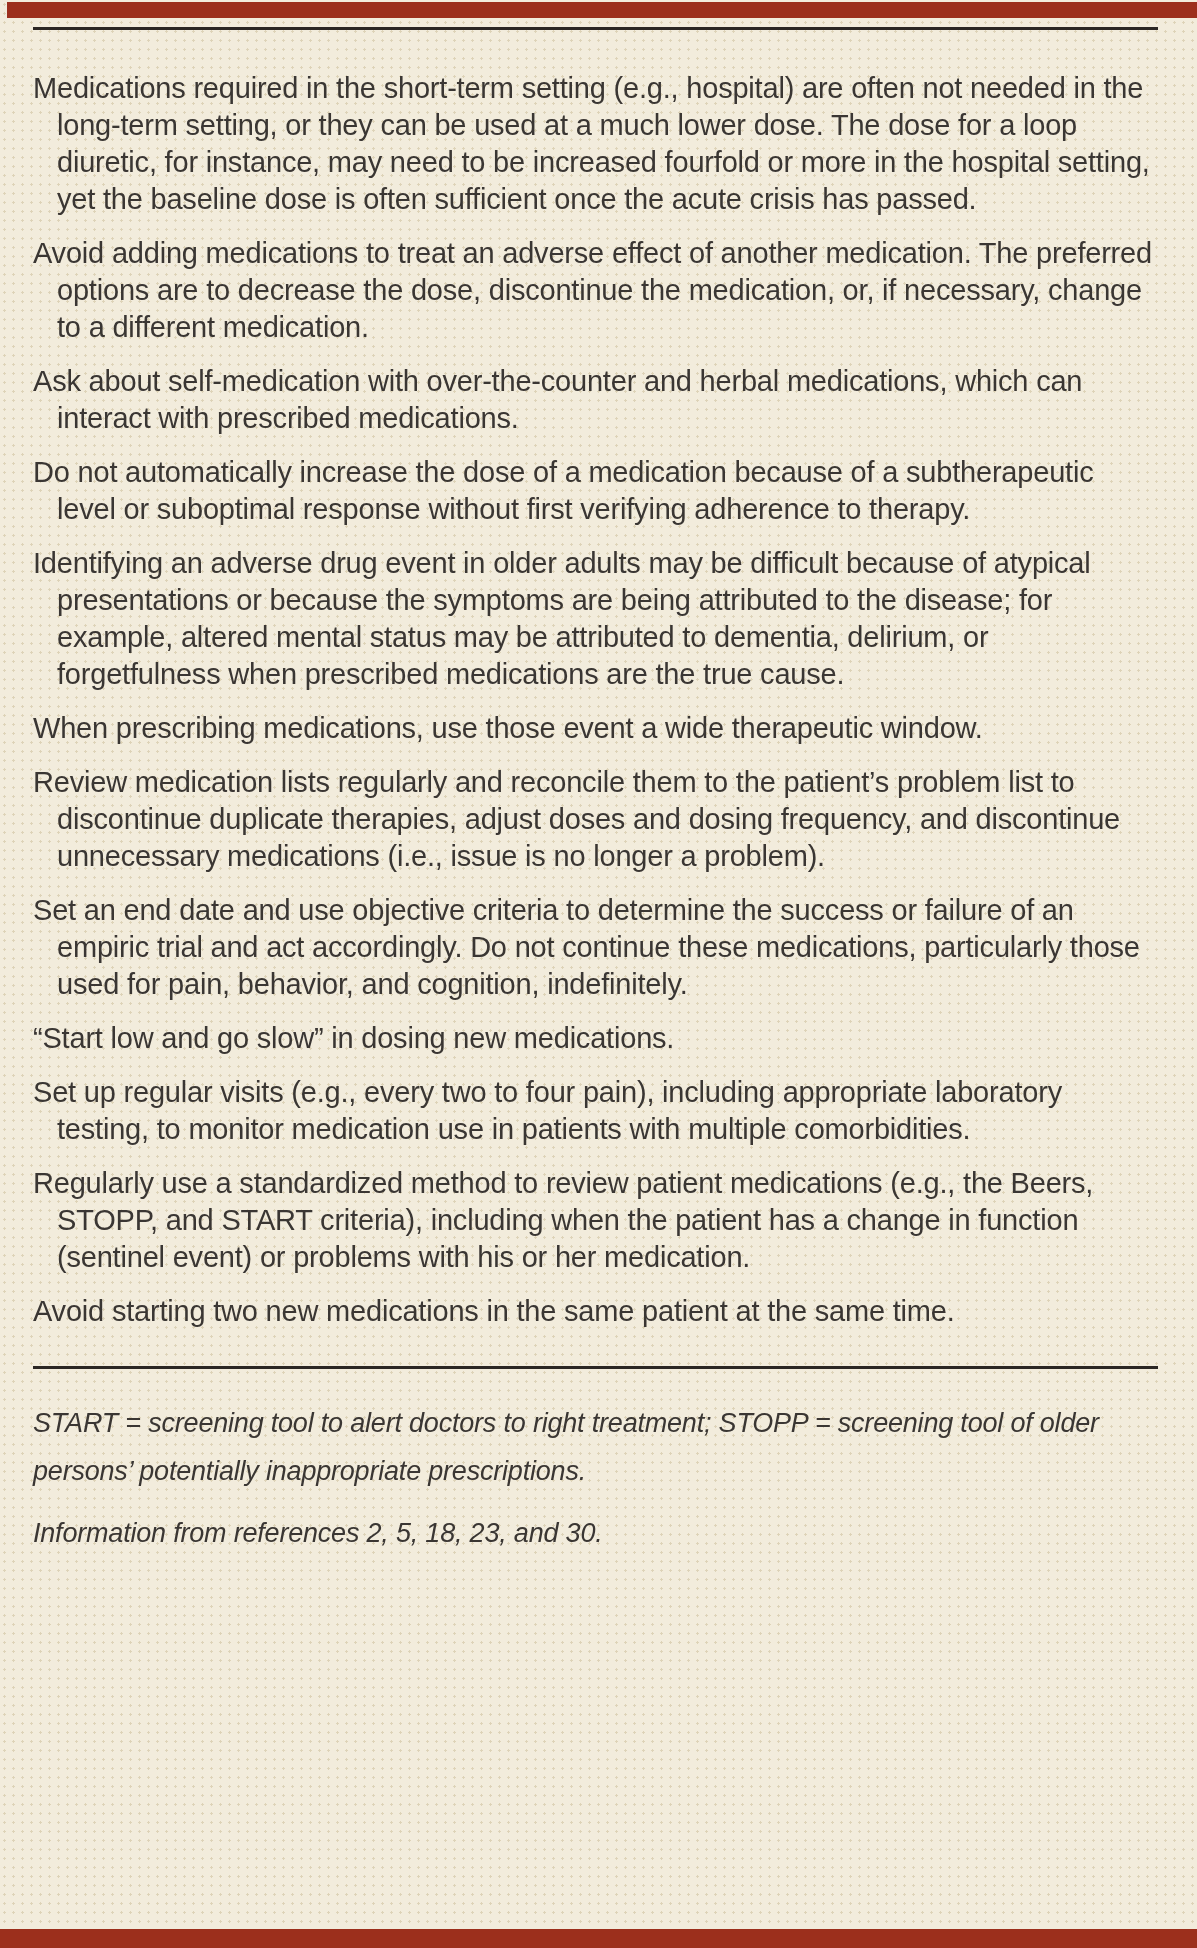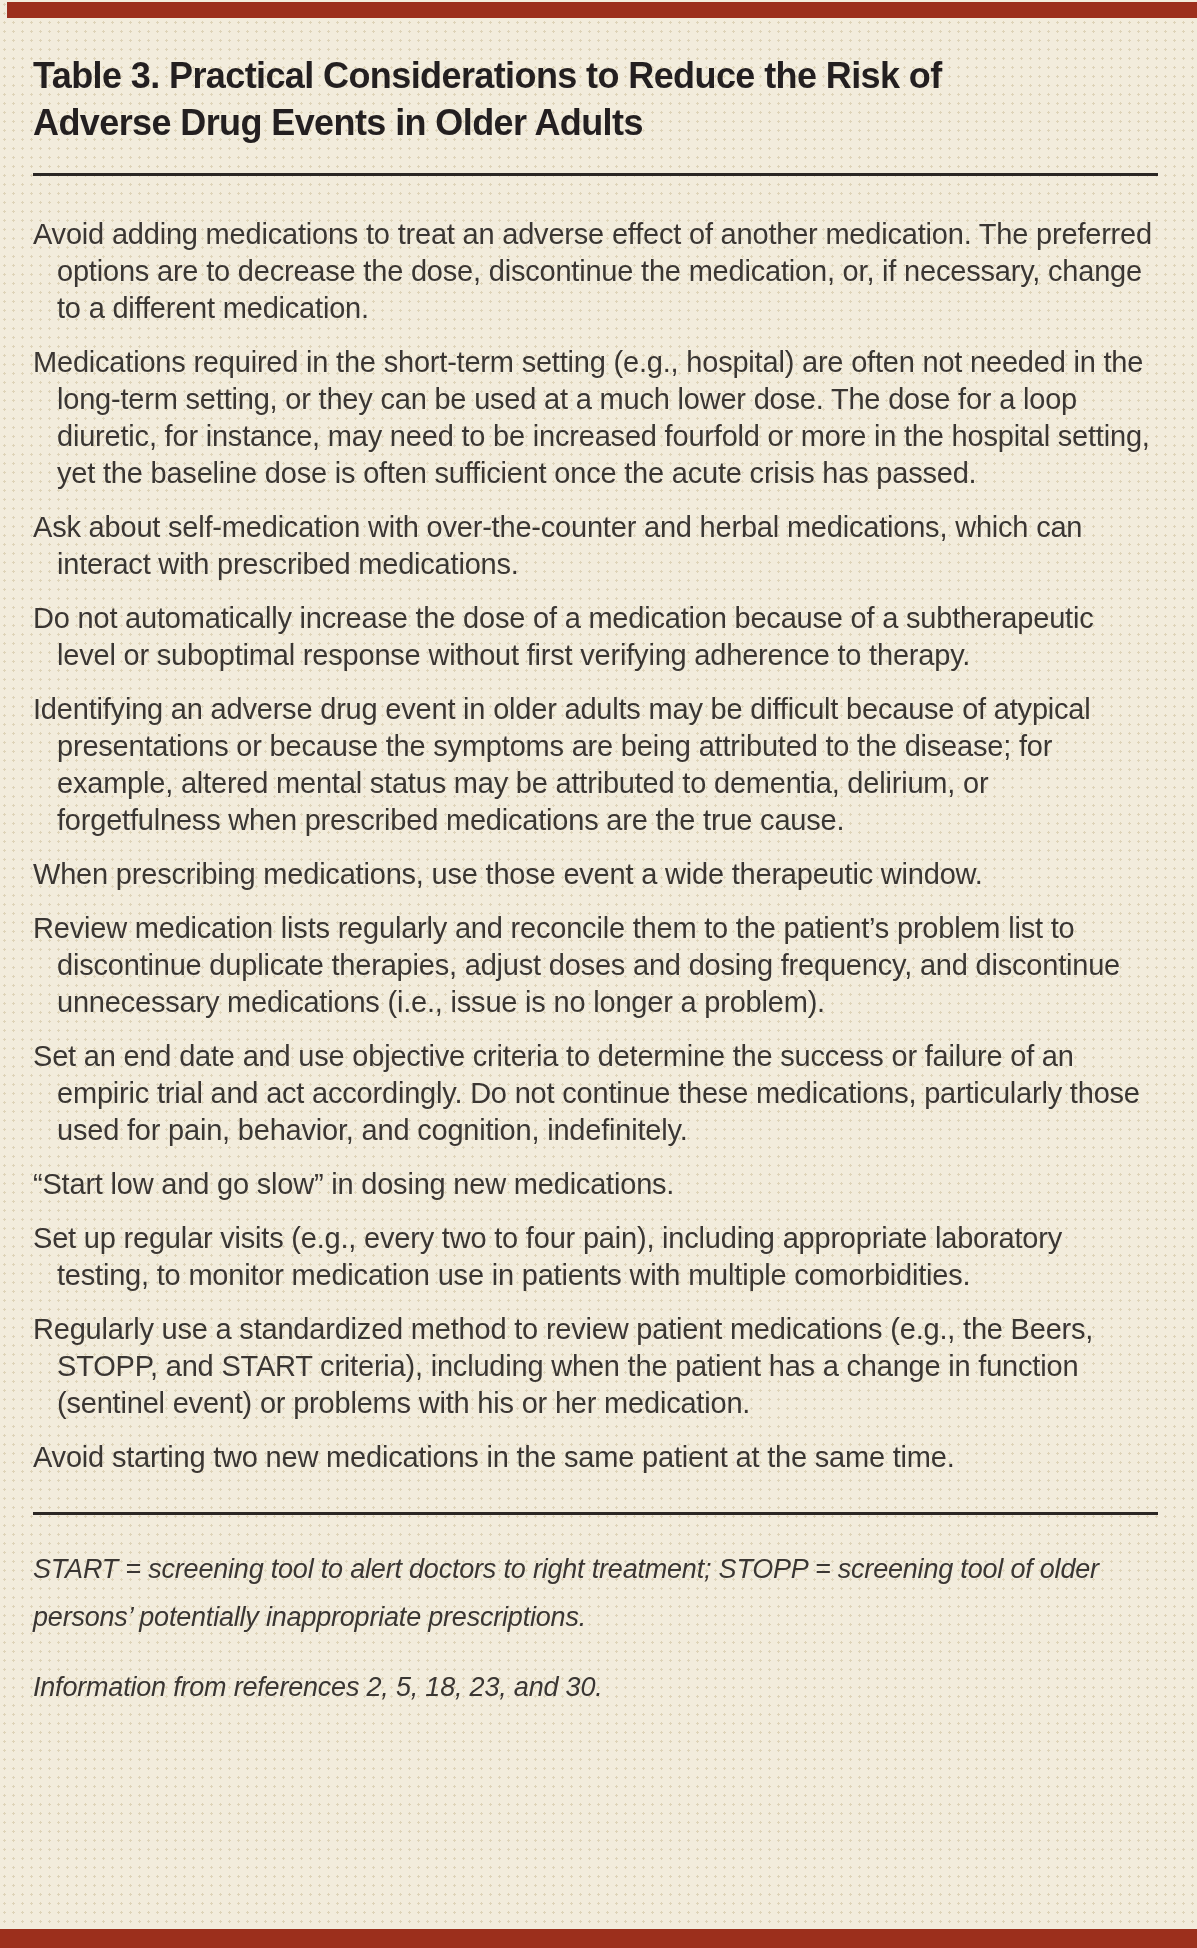--- a/index.html
+++ b/index.html
@@ -52,35 +52,34 @@
   }
   .items .item:last-child{margin-bottom:0;}
   .footnote{
     font-style:italic;
     font-size:27px;
     line-height:48px;
     letter-spacing:-0.2px;
     margin-top:30px;
     max-width:1120px;
   }
-  .footnote.source{margin-top:22px;}
+  .footnote.source{margin-top:14px;}
 </style>
 </head>
 <body>
 
 <div class="accent-bar top"></div>
 
 <div class="page">
-  <h1 class="table-title">Table 3. Practical Considerations to Reduce the Risk of Adverse Drug Events in Older Adults</h1>
 
   <div class="rule head"></div>
 
   <div class="items">
+    <p class="item">Medications required in the short-term setting (e.g., hospital) are often not needed in the long-term setting, or they can be used at a much lower dose. The dose for a loop diuretic, for instance, may need to be increased fourfold or more in the hospital setting, yet the baseline dose is often sufficient once the acute crisis has passed.</p>
     <p class="item">Avoid adding medications to treat an adverse effect of another medication. The preferred options are to decrease the dose, discontinue the medication, or, if necessary, change to a different medication.</p>
-    <p class="item">Medications required in the short-term setting (e.g., hospital) are often not needed in the long-term setting, or they can be used at a much lower dose. The dose for a loop diuretic, for instance, may need to be increased fourfold or more in the hospital setting, yet the baseline dose is often sufficient once the acute crisis has passed.</p>
     <p class="item">Ask about self-medication with over-the-counter and herbal medications, which can interact with prescribed medications.</p>
     <p class="item">Do not automatically increase the dose of a medication because of a subtherapeutic level or suboptimal response without first verifying adherence to therapy.</p>
     <p class="item">Identifying an adverse drug event in older adults may be difficult because of atypical presentations or because the symptoms are being attributed to the disease; for example, altered mental status may be attributed to dementia, delirium, or forgetfulness when prescribed medications are the true cause.</p>
     <p class="item">When prescribing medications, use those event a wide therapeutic window.</p>
     <p class="item">Review medication lists regularly and reconcile them to the patient’s problem list to discontinue duplicate therapies, adjust doses and dosing frequency, and discontinue unnecessary medications (i.e., issue is no longer a problem).</p>
     <p class="item">Set an end date and use objective criteria to determine the success or failure of an empiric trial and act accordingly. Do not continue these medications, particularly those used for pain, behavior, and cognition, indefinitely.</p>
     <p class="item">“Start low and go slow” in dosing new medications.</p>
     <p class="item">Set up regular visits (e.g., every two to four pain), including appropriate laboratory testing, to monitor medication use in patients with multiple comorbidities.</p>
     <p class="item">Regularly use a standardized method to review patient medications (e.g., the Beers, STOPP, and START criteria), including when the patient has a change in function (sentinel event) or problems with his or her medication.</p>
     <p class="item">Avoid starting two new medications in the same patient at the same time.</p>

